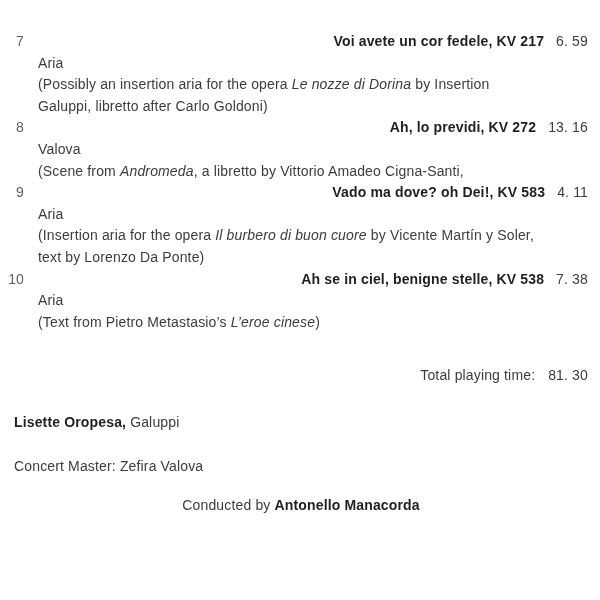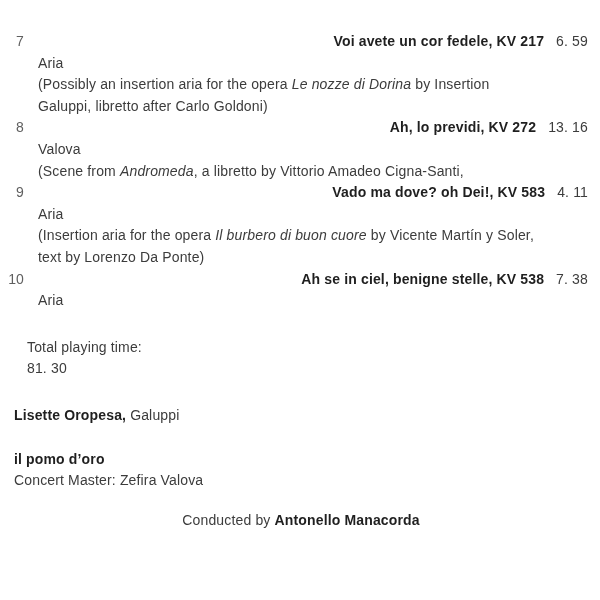--- a/index.html
+++ b/index.html
@@ -27,22 +27,21 @@
     width: 24px; text-align: right;
     color: var(--number);
   }
   .track-head { display: flex; align-items: baseline; }
   .title { flex: 1; font-weight: bold; color: var(--bold_text); text-align: right; }
   .dur { margin-left: 12px; white-space: pre; color: var(--text); }
   .bd { font-weight: bold; color: var(--bold_text); }
   .it { font-style: italic; }
   .total-line {
     display: flex; justify-content: flex-end; align-items: baseline;
-    margin-top: 25px;
-    flex-direction: column;
+    margin-top: 32px;
   }
   .total-line .value { margin-left: 13px; white-space: pre; }
   .artist-line { margin-top: 25px; }
   .ensemble-block { margin-top: 22px; }
   .conductor-line { margin-top: 18px; text-align: center; }
 </style>
 </head>
 <body>
 
 <div class="page">
@@ -87,38 +86,38 @@
         </div>
     </div>
 
     <div class="track">
       <div class="track-head">
         <span class="num">10</span>
         <span class="title">Ah se in ciel, benigne stelle, KV 538</span>
         <span class="dur">7. 38</span>
       </div>
       <div class="ttype">Aria</div>
+      <div class="note">
+          <div><span>(Text from Pietro Metastasio’s </span><span class="it">L’eroe cinese</span><span>)</span></div>
+        </div>
     </div>
 
   </div>
 
   <div class="total-line">
     <span>Total playing time:</span>
     <span class="value">81. 30</span>
   </div>
 
   <div class="artist-line">
       <div><span class="bd">Lisette Oropesa,</span><span> Galuppi</span></div>
     </div>
 
   <div class="ensemble-block">
     <div>
-        <div><span class="bd">il pomo d’oro</span></div>
-      </div>
-    <div>
         <div><span>Concert Master: Zefira Valova</span></div>
       </div>
   </div>
 
   <div class="conductor-line">
       <div><span>Conducted by </span><span class="bd">Antonello Manacorda</span></div>
     </div>
 
 </div>
 

